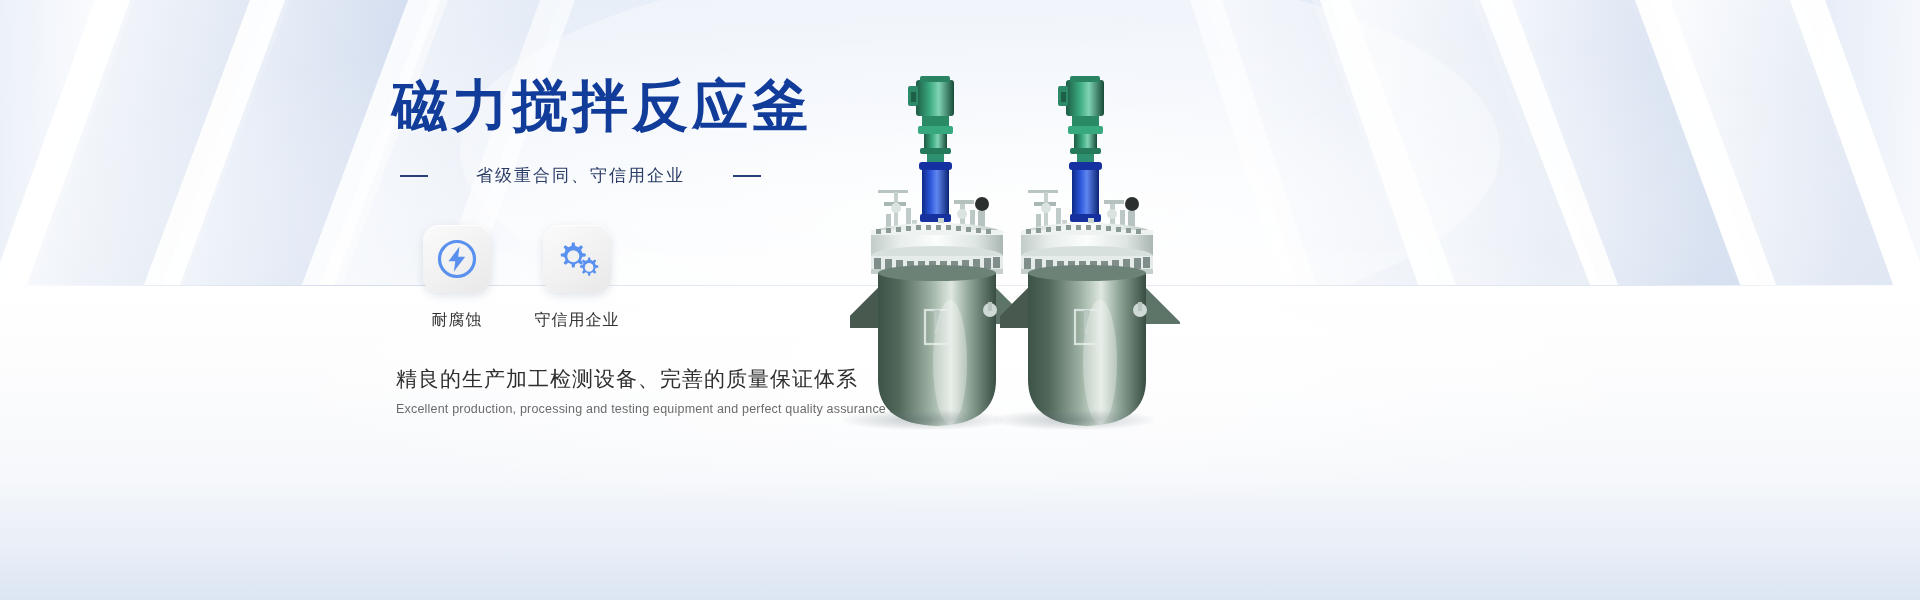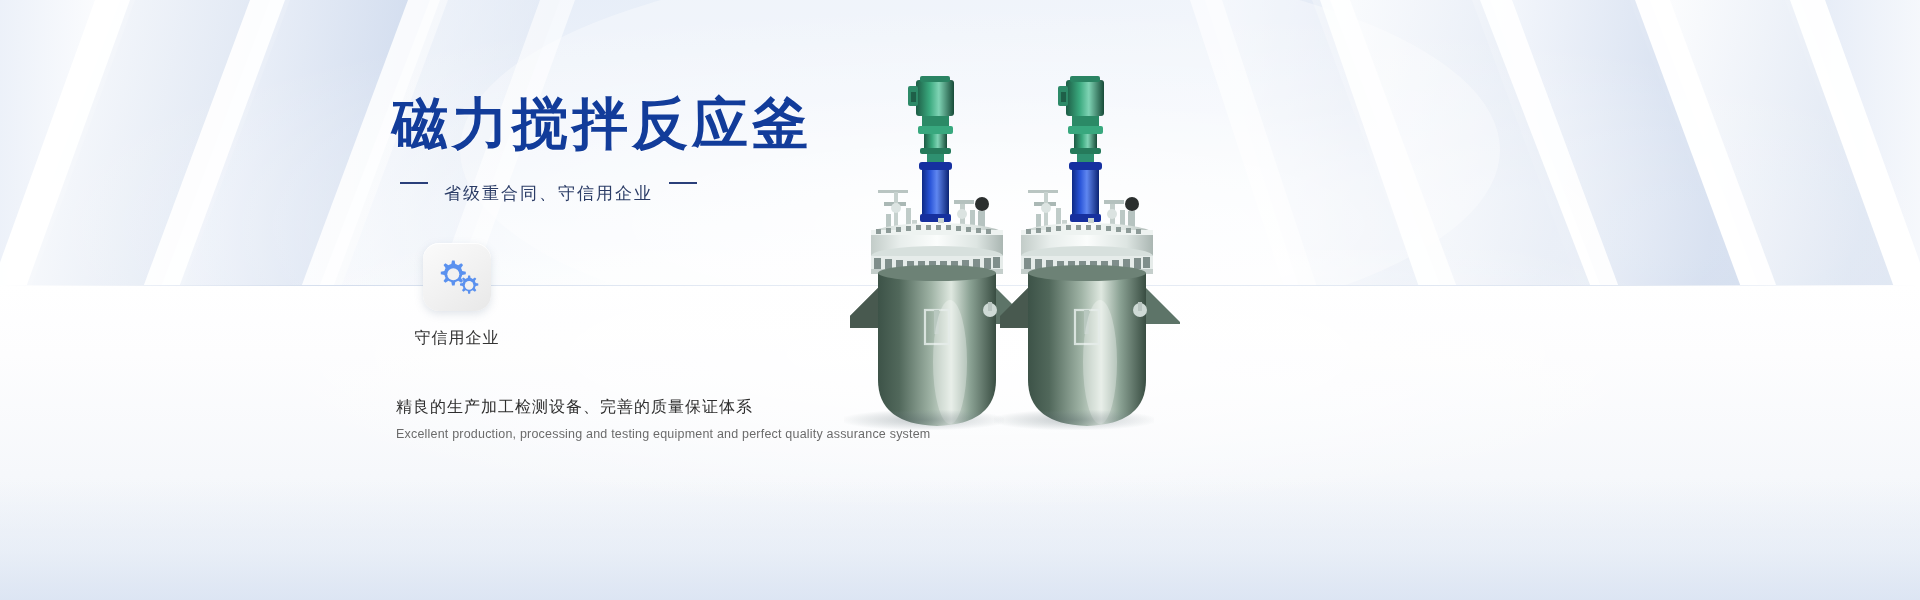--- a/index.html
+++ b/index.html
@@ -46,37 +46,38 @@
   }
   .vignette-b {
     position:absolute; left:0; right:0; bottom:0; height:120px;
     background:linear-gradient(180deg, rgba(230,237,247,0) 0%, rgba(225,233,245,.55) 60%, rgba(216,226,242,.8) 100%);
   }
 
   
   .content {
     position:absolute;
     left:392px;
-    top:92px;
+    top:74px;
     width:700px;
   }
   .title {
     font-family:"DejaVu Sans","Liberation Sans",sans-serif;
     font-size:56px;
     line-height:64px;
     font-weight:bold;
     letter-spacing:4px;
     color:#123c9a;
     text-shadow:0 1px 0 rgba(255,255,255,.6);
   }
   .sub-row {
     display:flex;
-    align-items:flex-start;
+    align-items:center;
     margin-top:26px;
     margin-left:8px;
+    gap:32px;
   }
   .dash {
     width:28px;
     height:2px;
     background:#2a3f7a;
   }
   .subtitle {
     font-size:17px;
     color:#2b3c66;
     letter-spacing:2px;
@@ -107,23 +108,23 @@
   }
   .feat-label {
     margin-top:17px;
     font-size:16px;
     color:#333333;
     letter-spacing:1px;
   }
 
   
   .tagline {
-    margin-top:48px;
+    margin-top:34px;
     margin-left:4px;
-    font-size:16px;
+    font-size:21px;
     color:#2e2e2e;
     letter-spacing:1px;
   }
   .tagline-en {
     margin-top:9px;
     margin-left:4px;
     font-size:12.5px;
     color:#6b6b6b;
     letter-spacing:.2px;
   }
@@ -220,20 +221,29 @@
     <div class="title">磁力搅拌反应釜</div>
 
     <div class="sub-row">
       <span class="dash"></span>
       <span class="subtitle">省级重合同、守信用企业</span>
       <span class="dash"></span>
     </div>
 
     <div class="features">
 
+      <div class="feature">
+        <div class="feat-card">
+          <svg width="42" height="42" viewBox="0 0 42 42">
+            <circle cx="21" cy="21" r="17.5" fill="none" stroke="#5a91ef" stroke-width="3.2"></circle>
+            <path d="M23.5 8.5 L12.5 23.2 H19.3 L17.8 33.8 L29.2 18.8 H22.2 Z" fill="#5a91ef"></path>
+          </svg>
+        </div>
+        <div class="feat-label">耐腐蚀</div>
+      </div>
 
 
       <div class="feature">
         <div class="feat-card">
           <svg width="44" height="42" viewBox="0 0 44 42">
             <g fill="#5a91ef">
               <path d="M17 4.5 l2.6 0 .7 3.6 a10.8 10.8 0 0 1 2.9 1.2 l3.0-2.1 1.9 1.9 -2.1 3.0 a10.8 10.8 0 0 1 1.2 2.9 l3.6 .7 0 2.6 -3.6 .7 a10.8 10.8 0 0 1 -1.2 2.9 l2.1 3.0 -1.9 1.9 -3.0-2.1 a10.8 10.8 0 0 1 -2.9 1.2 l-.7 3.6 -2.6 0 -.7-3.6 a10.8 10.8 0 0 1 -2.9-1.2 l-3.0 2.1 -1.9-1.9 2.1-3.0 a10.8 10.8 0 0 1 -1.2-2.9 l-3.6-.7 0-2.6 3.6-.7 a10.8 10.8 0 0 1 1.2-2.9 l-2.1-3.0 1.9-1.9 3.0 2.1 a10.8 10.8 0 0 1 2.9-1.2 z"></path>
               <circle cx="18.3" cy="18.3" r="6.0" fill="#f1f1f1"></circle>
               <path d="M33.2 19.4 l1.9 0 .5 2.6 a7.8 7.8 0 0 1 2.1 .9 l2.2-1.5 1.4 1.4 -1.5 2.2 a7.8 7.8 0 0 1 .9 2.1 l2.6 .5 0 1.9 -2.6 .5 a7.8 7.8 0 0 1 -.9 2.1 l1.5 2.2 -1.4 1.4 -2.2-1.5 a7.8 7.8 0 0 1 -2.1 .9 l-.5 2.6 -1.9 0 -.5-2.6 a7.8 7.8 0 0 1 -2.1-.9 l-2.2 1.5 -1.4-1.4 1.5-2.2 a7.8 7.8 0 0 1 -.9-2.1 l-2.6-.5 0-1.9 2.6-.5 a7.8 7.8 0 0 1 .9-2.1 l-1.5-2.2 1.4-1.4 2.2 1.5 a7.8 7.8 0 0 1 2.1-.9 z"></path>
               <circle cx="34.1" cy="29.4" r="4.3" fill="#f1f1f1"></circle>

